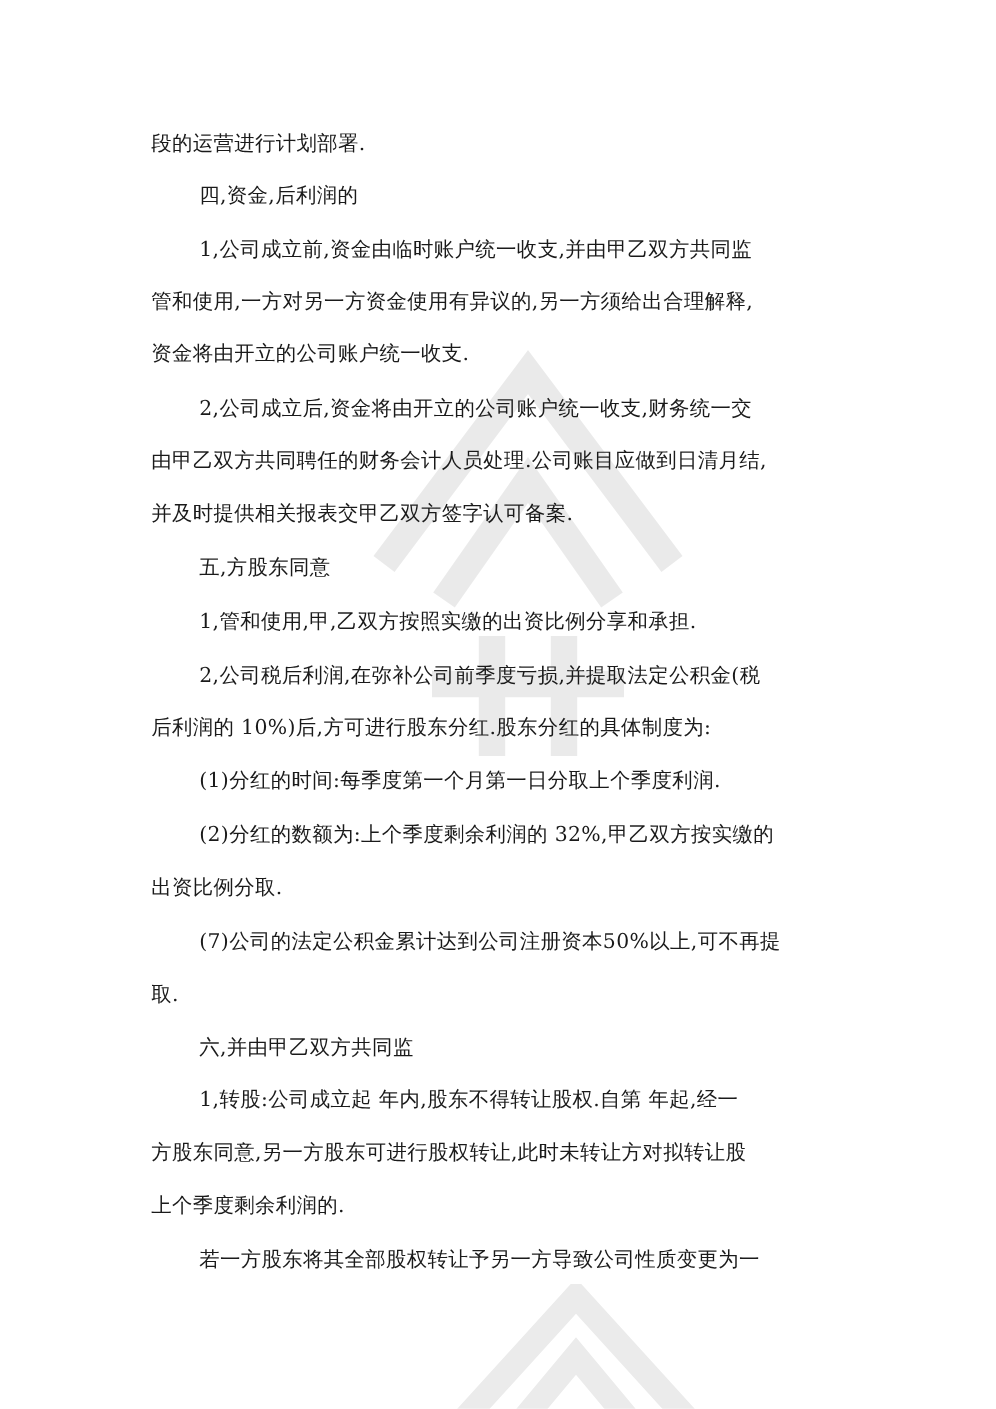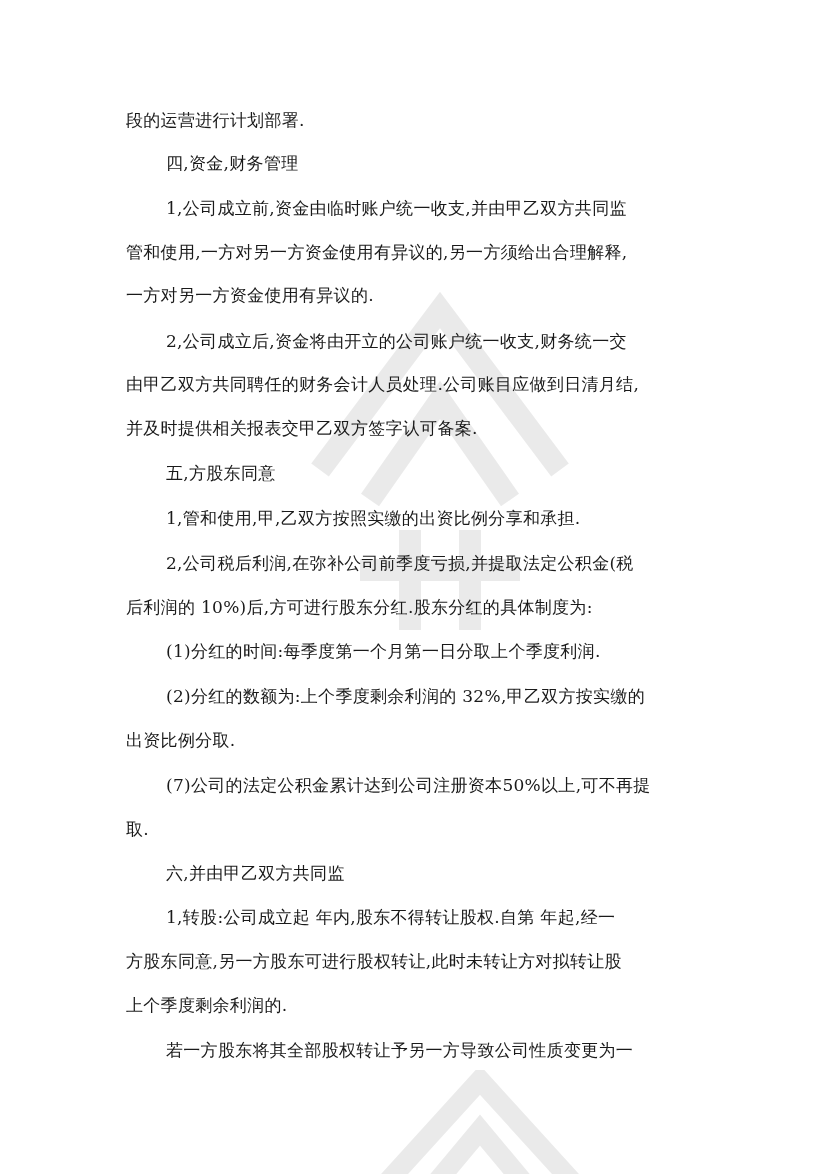--- a/index.html
+++ b/index.html
@@ -61,24 +61,24 @@
   </svg>
   <svg class="watermark wm2" viewBox="0 0 240 120">
     <g fill="none" stroke="#000" stroke-width="20">
       <path d="M20 120 L120 10 L220 120"></path>
       <path d="M70 120 L120 60 L170 120"></path>
     </g>
   </svg>
 
   <div class="content">
     <div class="line" style="top:0px">段的运营进行计划部署.</div>
-    <div class="line indent" style="top:43px">四,资金,财务管理</div>
+    <div class="line indent" style="top:43px">四,资金,后利润的</div>
     <div class="line indent" style="top:88px">1,公司成立前,资金由临时账户统一收支,并由甲乙双方共同监</div>
     <div class="line" style="top:132px">管和使用,一方对另一方资金使用有异议的,另一方须给出合理解释,</div>
-    <div class="line" style="top:175px">一方对另一方资金使用有异议的.</div>
+    <div class="line" style="top:175px">资金将由开立的公司账户统一收支.</div>
     <div class="line indent" style="top:221px">2,公司成立后,资金将由开立的公司账户统一收支,财务统一交</div>
     <div class="line" style="top:264px">由甲乙双方共同聘任的财务会计人员处理.公司账目应做到日清月结,</div>
     <div class="line" style="top:308px">并及时提供相关报表交甲乙双方签字认可备案.</div>
     <div class="line indent" style="top:353px">五,方股东同意</div>
     <div class="line indent" style="top:398px">1,管和使用,甲,乙双方按照实缴的出资比例分享和承担.</div>
     <div class="line indent" style="top:443px">2,公司税后利润,在弥补公司前季度亏损,并提取法定公积金(税</div>
     <div class="line" style="top:487px">后利润的 10%)后,方可进行股东分红.股东分红的具体制度为:</div>
     <div class="line indent" style="top:531px">(1)分红的时间:每季度第一个月第一日分取上个季度利润.</div>
     <div class="line indent" style="top:576px">(2)分红的数额为:上个季度剩余利润的 32%,甲乙双方按实缴的</div>
     <div class="line" style="top:620px">出资比例分取.</div>

